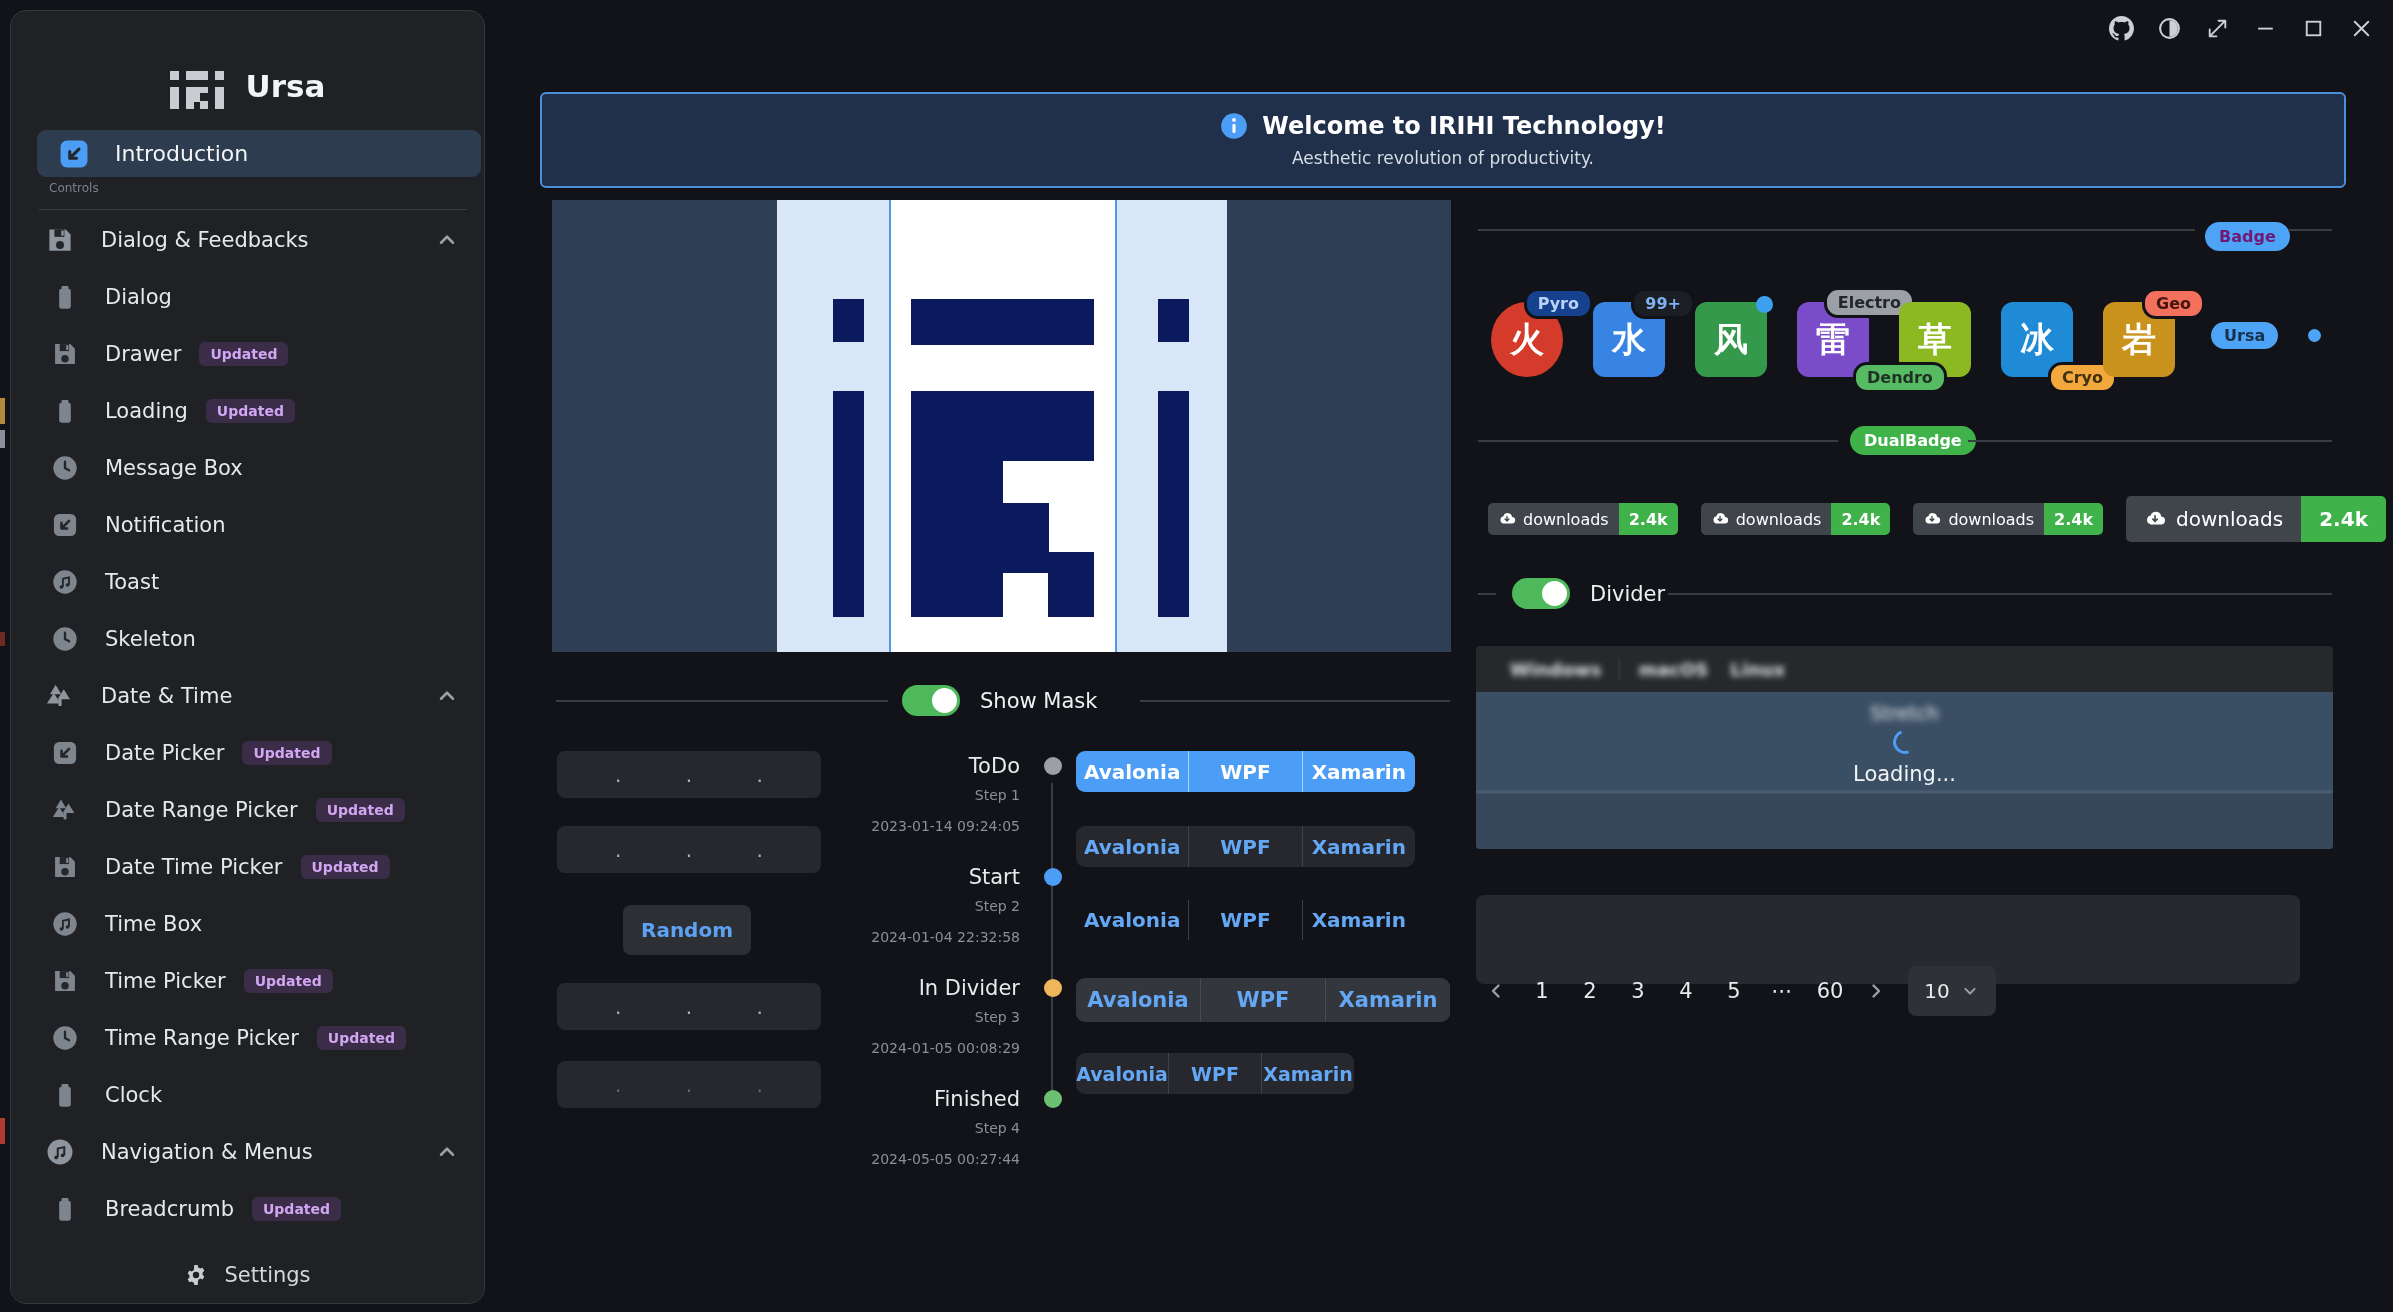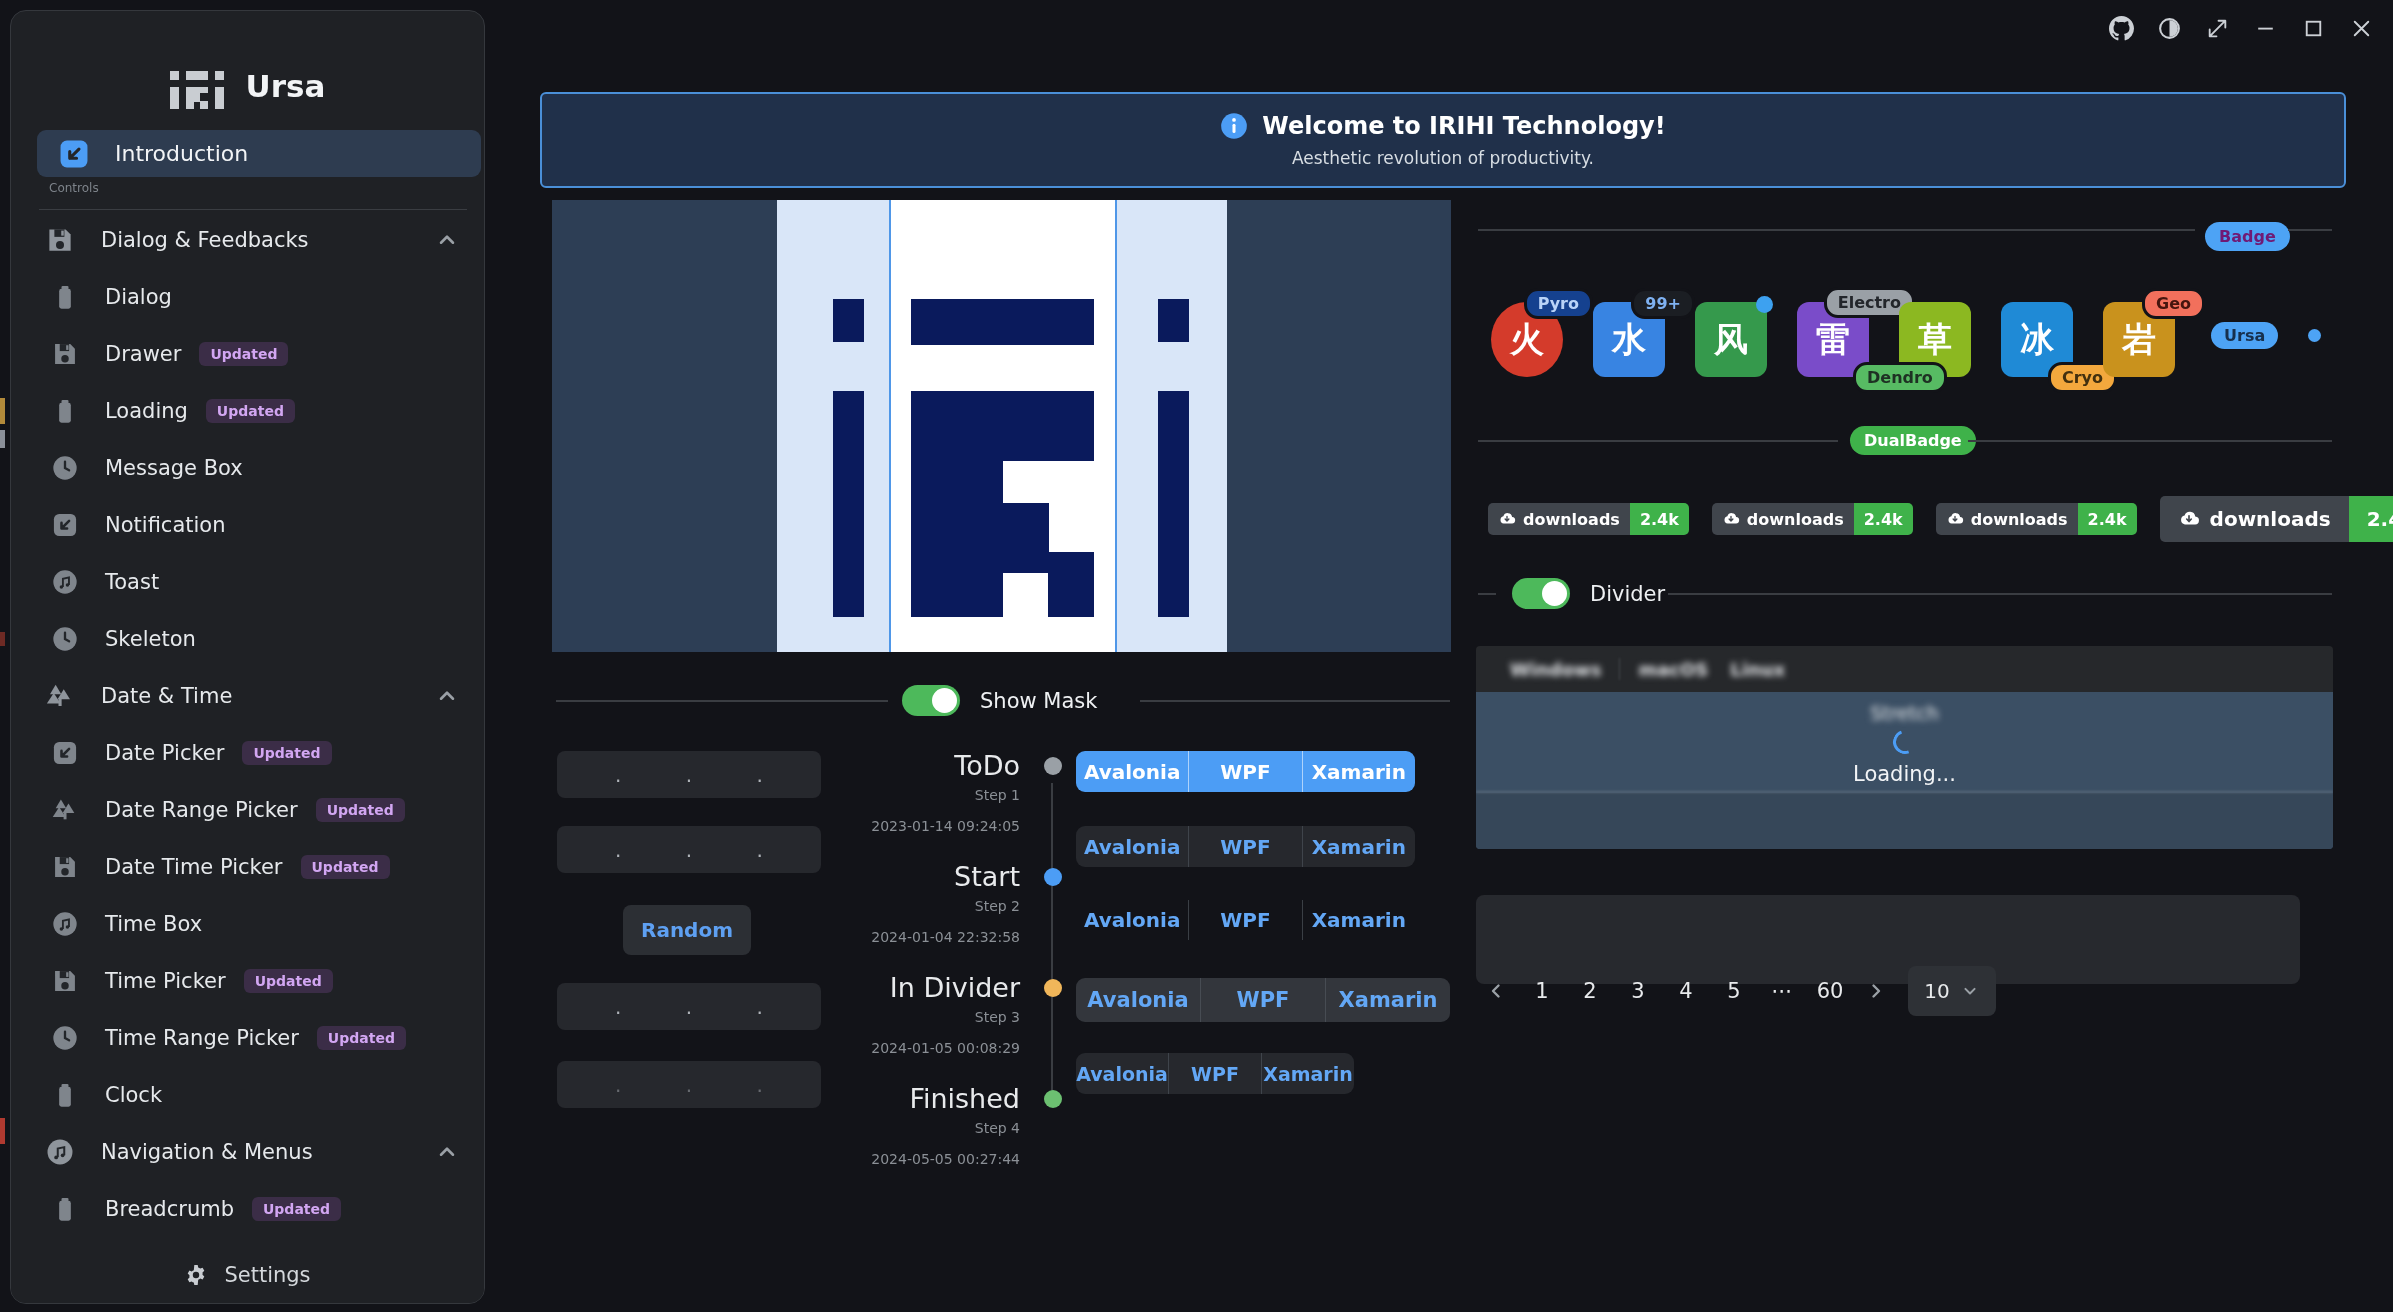--- a/index.html
+++ b/index.html
@@ -59,21 +59,21 @@
   
   .dbox{position:absolute;width:264px;height:47px;background:#26282d;border-radius:8px;display:flex;align-items:center;justify-content:center;cursor:text}
   .dbox span{font-size:20px;color:#c7ccd2;word-spacing:58px;opacity:.85}
   .dbox.dim span{opacity:.4}
   .rand-btn{position:absolute;left:623px;top:905px;width:128px;height:50px;background:#2c2f34;border:none;border-radius:8px;color:#5ea0f2;font-size:20px;font-weight:bold;cursor:pointer;font-family:inherit}
 
   
   .steps-line{position:absolute;left:1051px;top:783px;width:2px;height:322px;background:#3a3d42}
   .steps{position:absolute;left:640px;top:752px;width:380px}
   .step{position:relative;height:111px;text-align:right;padding-right:0}
-  .step .t{font-size:27px;color:#e8eaec;line-height:28px}
+  .step .t{font-size:21px;color:#e8eaec;line-height:28px}
   .step .s{font-size:14px;color:#8b9096;line-height:31px}
   .step .dot{position:absolute;left:404px;top:5px;width:18px;height:18px;border-radius:50%}
 
   
   .pgroup{position:absolute;display:flex;align-items:stretch;border-radius:9px;overflow:hidden;cursor:pointer}
   .pgroup span{flex:1;display:flex;align-items:center;justify-content:center;font-weight:bold;white-space:nowrap}
   .g-primary{background:#4c9df5}
   .g-primary span{color:#ffffff;font-size:20px}
   .g-primary span + span{border-left:1px solid rgba(255,255,255,.55)}
   .g-dark{background:#26282d}
@@ -101,21 +101,21 @@
   .b-tr-far{top:-15px;right:-46px}
   .b-bl{bottom:-16px;left:-46px}
   .b-br{bottom:-16px;right:-44px}
   .b-dot{top:-6px;right:-6px;width:17px;height:17px;padding:0;border-radius:50%;border:none}
   .pill-ursa{background:#4da3f5;color:#17304d;font-size:16px;font-weight:bold;padding:4px 13px;border-radius:15px;margin-left:26px}
   .lone-dot{width:13px;height:13px;border-radius:50%;background:#4da3f5;margin-left:30px}
 
   
   .dlrow{position:absolute;left:1488px;top:496px;height:46px;display:flex;align-items:center;gap:23px}
   .dlbadge{display:flex;align-items:stretch;border-radius:5px;overflow:hidden;cursor:pointer}
-  .dlbadge .left{background:#40454c;color:#fff;display:flex;align-items:center;gap:7px;padding:0 10px;font-size:16px;font-weight:bold}
+  .dlbadge .left{background:#40454c;color:#fff;display:flex;align-items:center;gap:7px;padding:0 10px;font-size:16px;font-weight:normal}
   .dlbadge .left .ic{width:18px;height:18px;color:#fff}
   .dlbadge .right{background:#3fb24a;color:#fff;display:flex;align-items:center;padding:0 10px;font-size:16px;font-weight:bold}
   .dlbadge.sm{height:32px}
   .dlbadge.lg{height:46px}
   .dlbadge.lg .left{font-size:20px;padding:0 18px;gap:10px}
   .dlbadge.lg .left .ic{width:22px;height:22px}
   .dlbadge.lg .right{font-size:20px;padding:0 18px}
 
   
   .load-card{position:absolute;left:1476px;top:646px;width:857px;height:203px;border-radius:4px;overflow:hidden}

